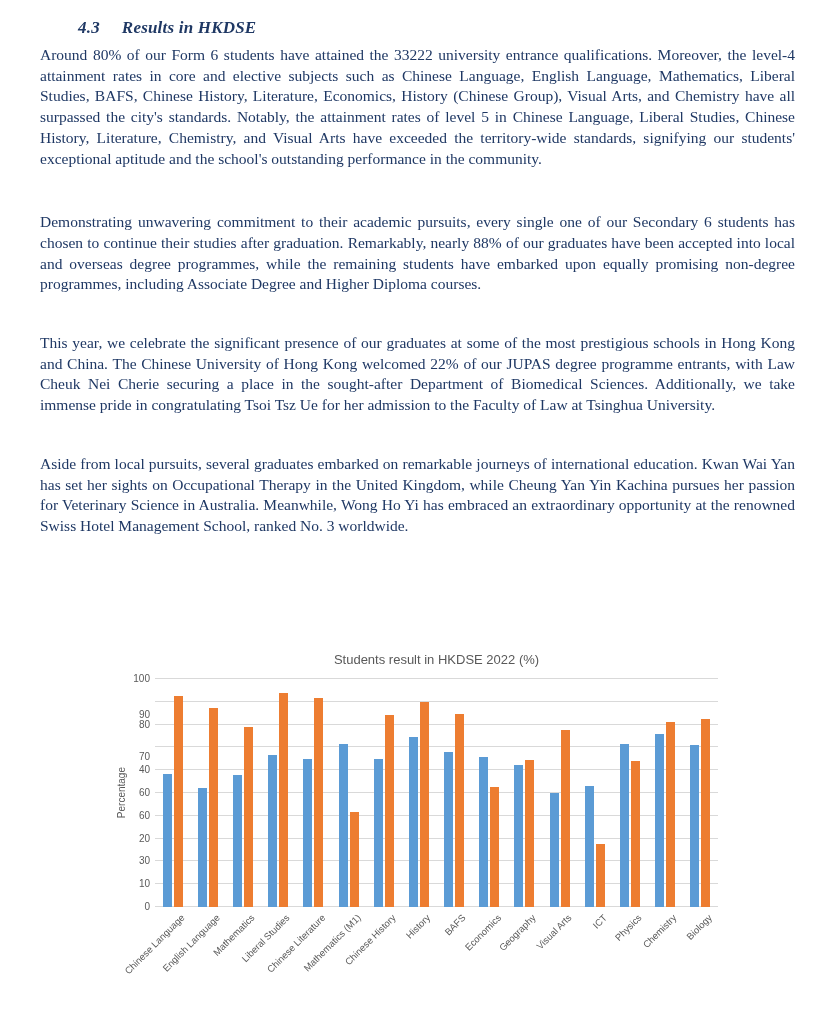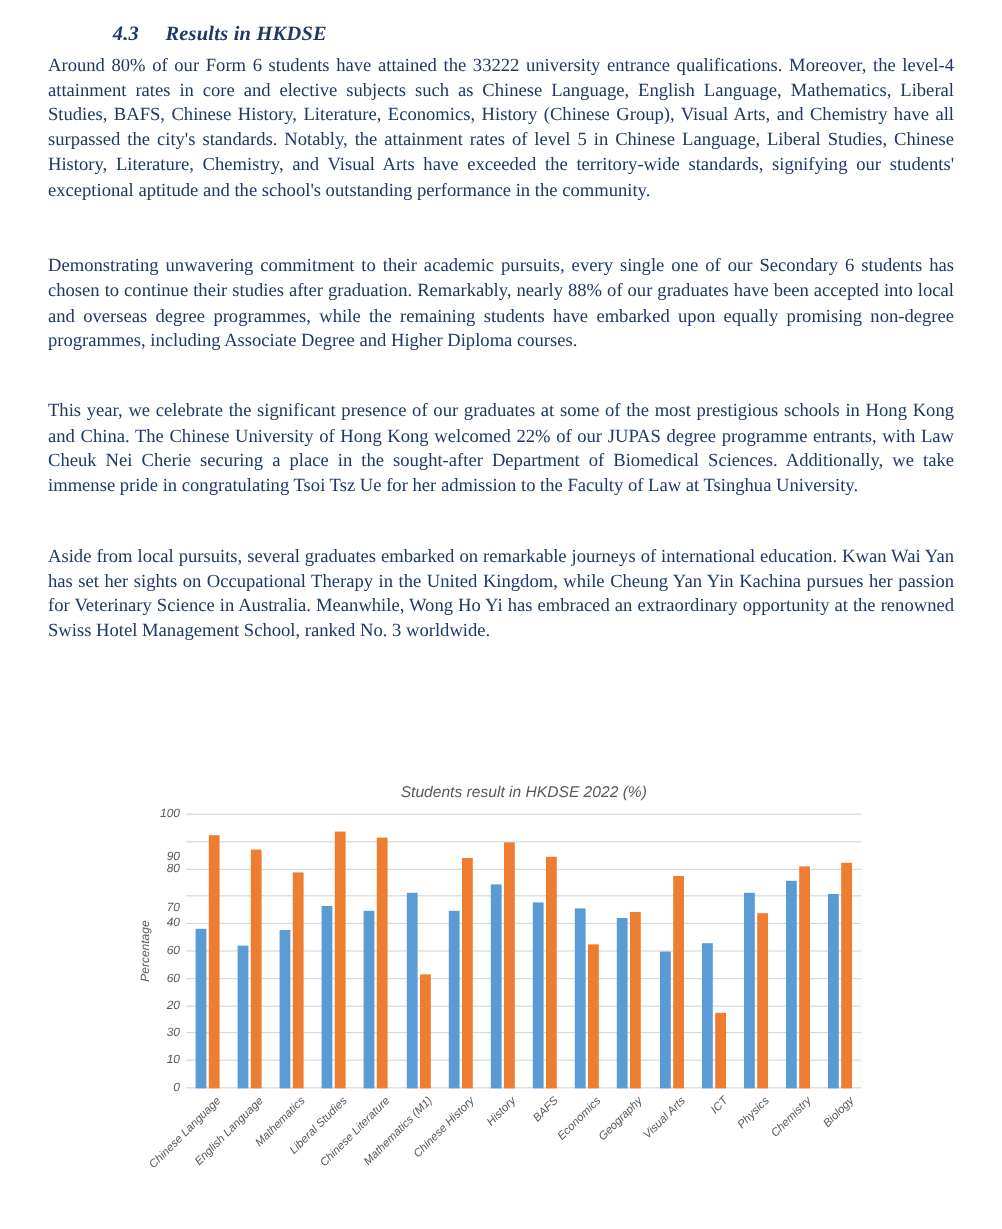--- a/index.html
+++ b/index.html
@@ -6,21 +6,21 @@
   html, body { background: #ffffff; }
   body {
     width: 835px; height: 1024px;
     position: relative;
     font-family: "Liberation Serif", serif;
     overflow: hidden;
   }
   .page { position: absolute; inset: 0; padding: 18px 40px 0 40px; color: #1f3864; }
 
   .heading {
-    margin-left: 54px;
+    margin-left: 38px;
     font-size: 17px;
     font-weight: bold;
     font-style: italic;
     color: #1f3864;
     margin-bottom: 7px;
     letter-spacing: 0.2px;
   }
   .heading .h-num { margin-right: 22px; }
 
   p.body-para {
@@ -32,21 +32,20 @@
   }
   p.body-para.tight { margin-bottom: 38px; }
 
   
   .chart {
     position: absolute;
     left: 113px; top: 652px;
     width: 605px;
     font-family: "Liberation Sans", sans-serif;
     color: #595959;
-    font-style: italic;
   }
   .chart-title {
     text-align: center;
     margin-left: 42px;
     font-size: 13px;
     color: #595959;
   }
   .chart-body { display: flex; margin-top: 12px; }
   .y-axis-title {
     width: 16px;

